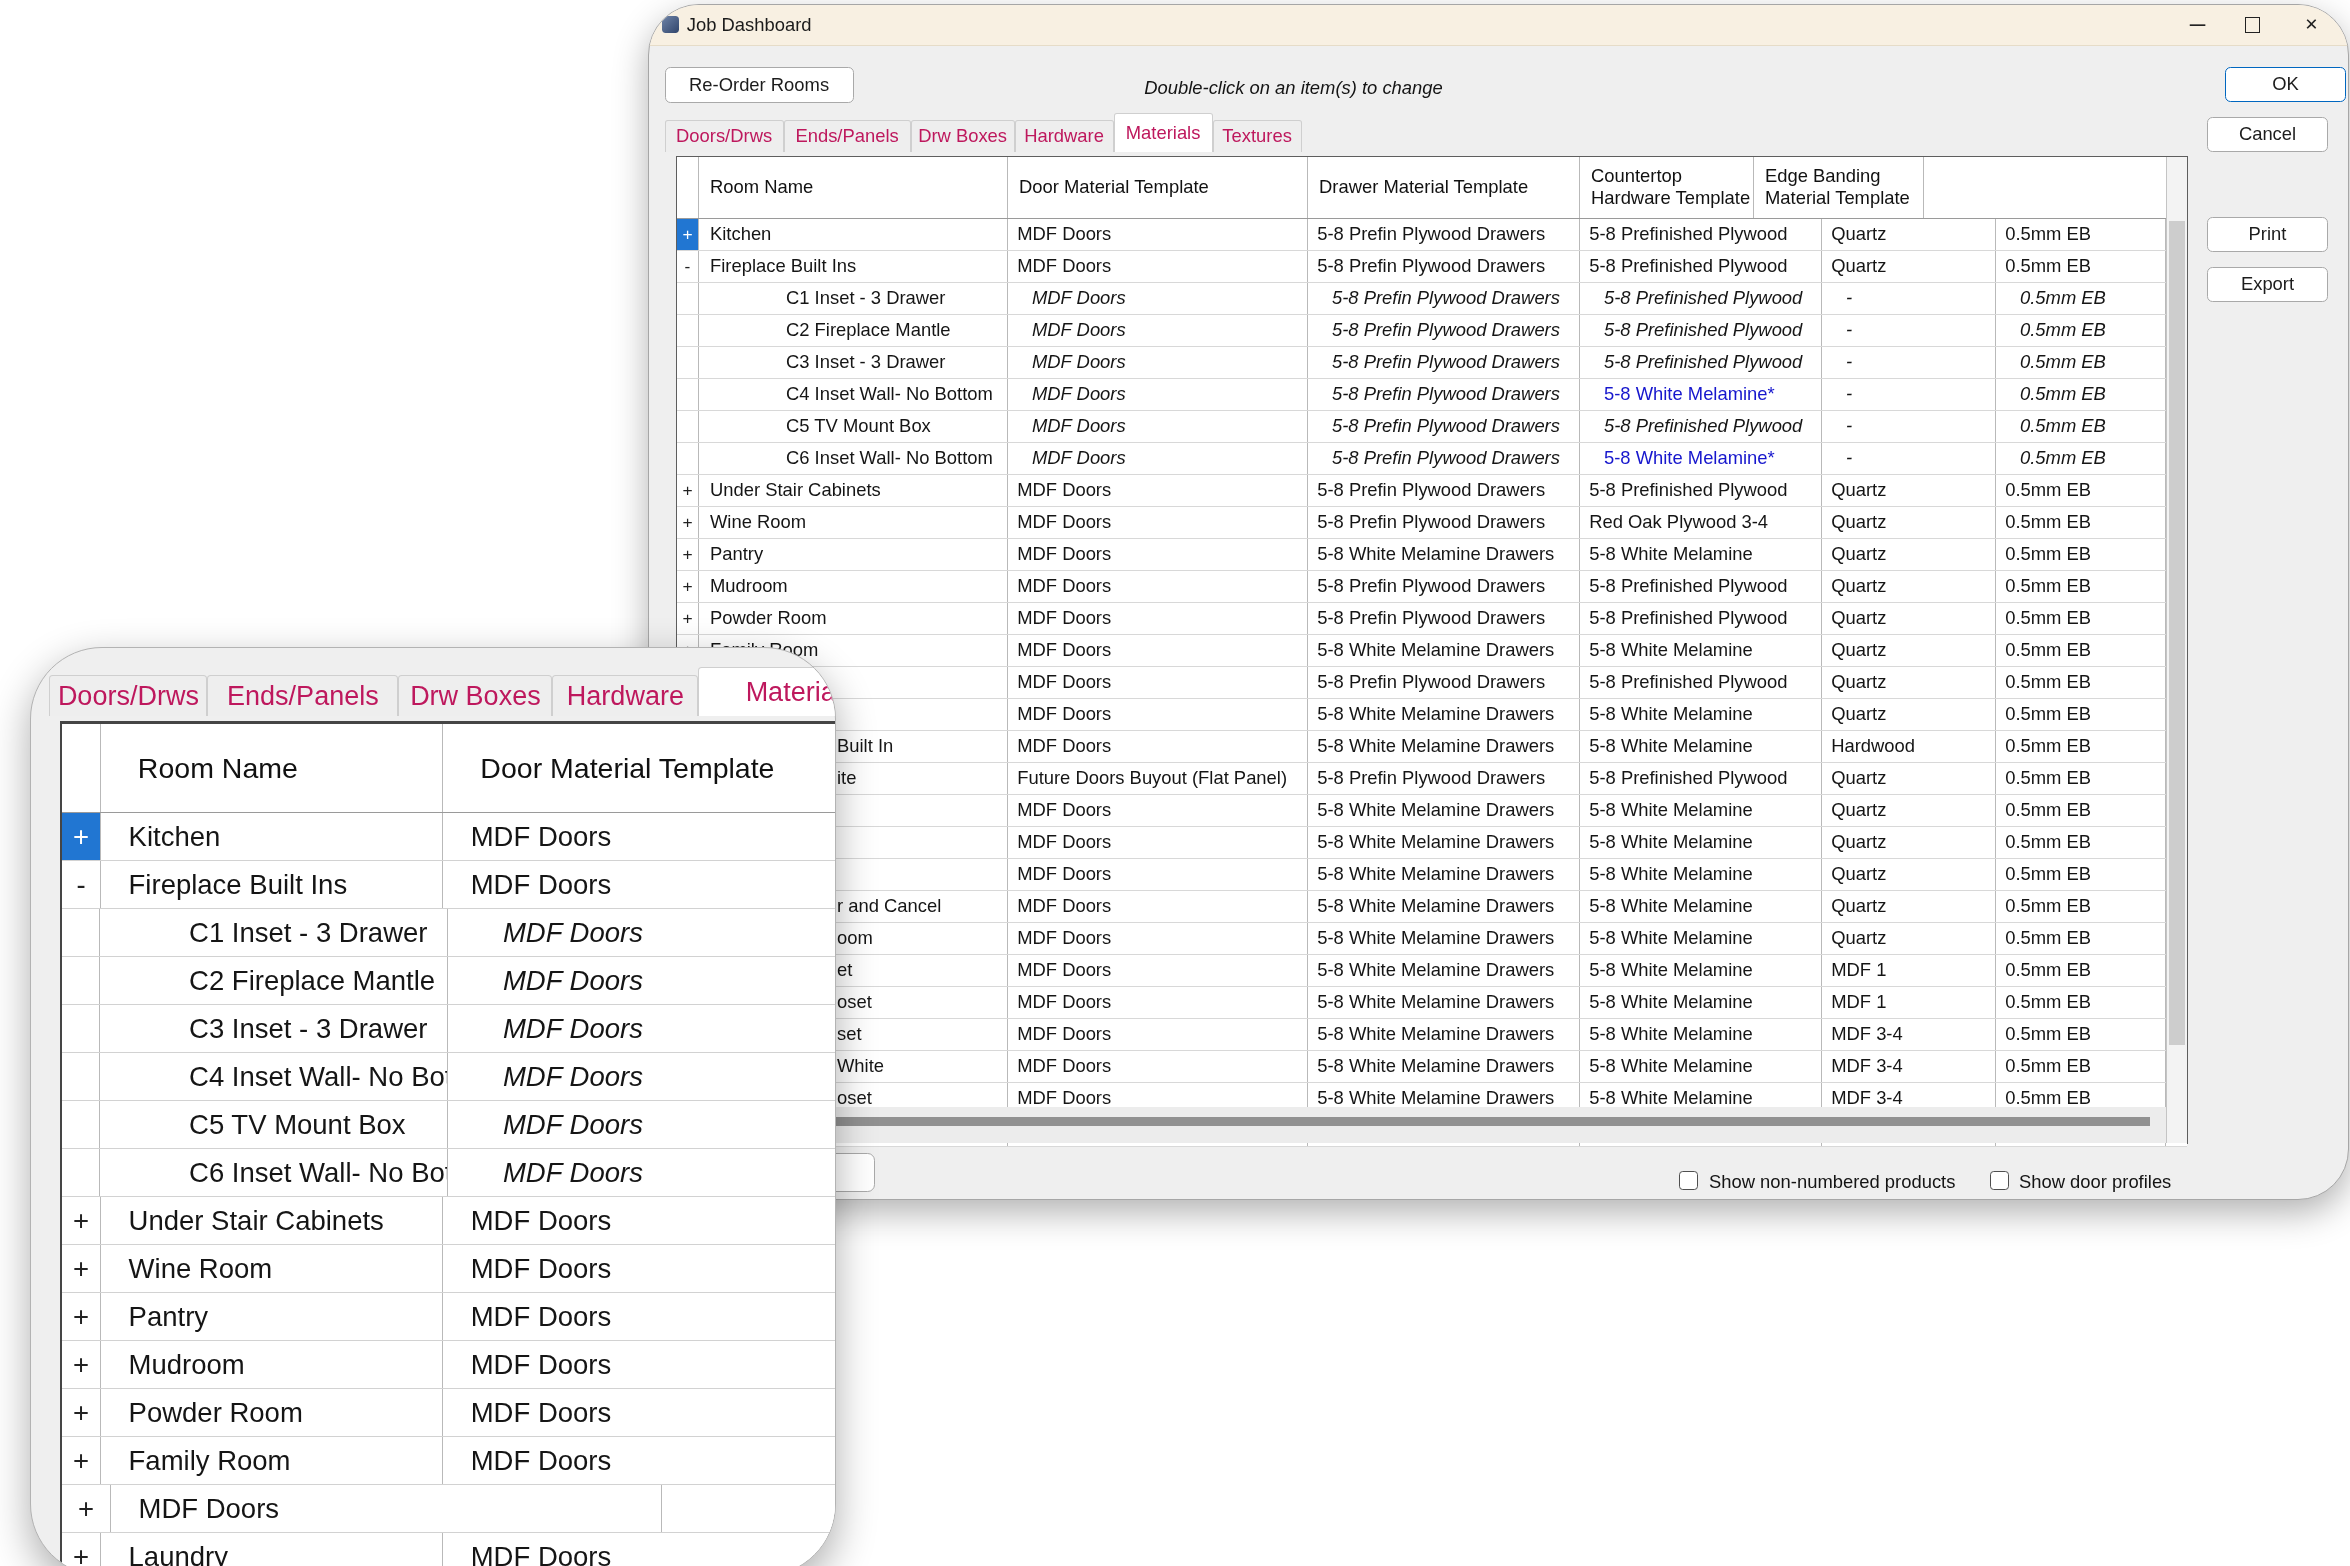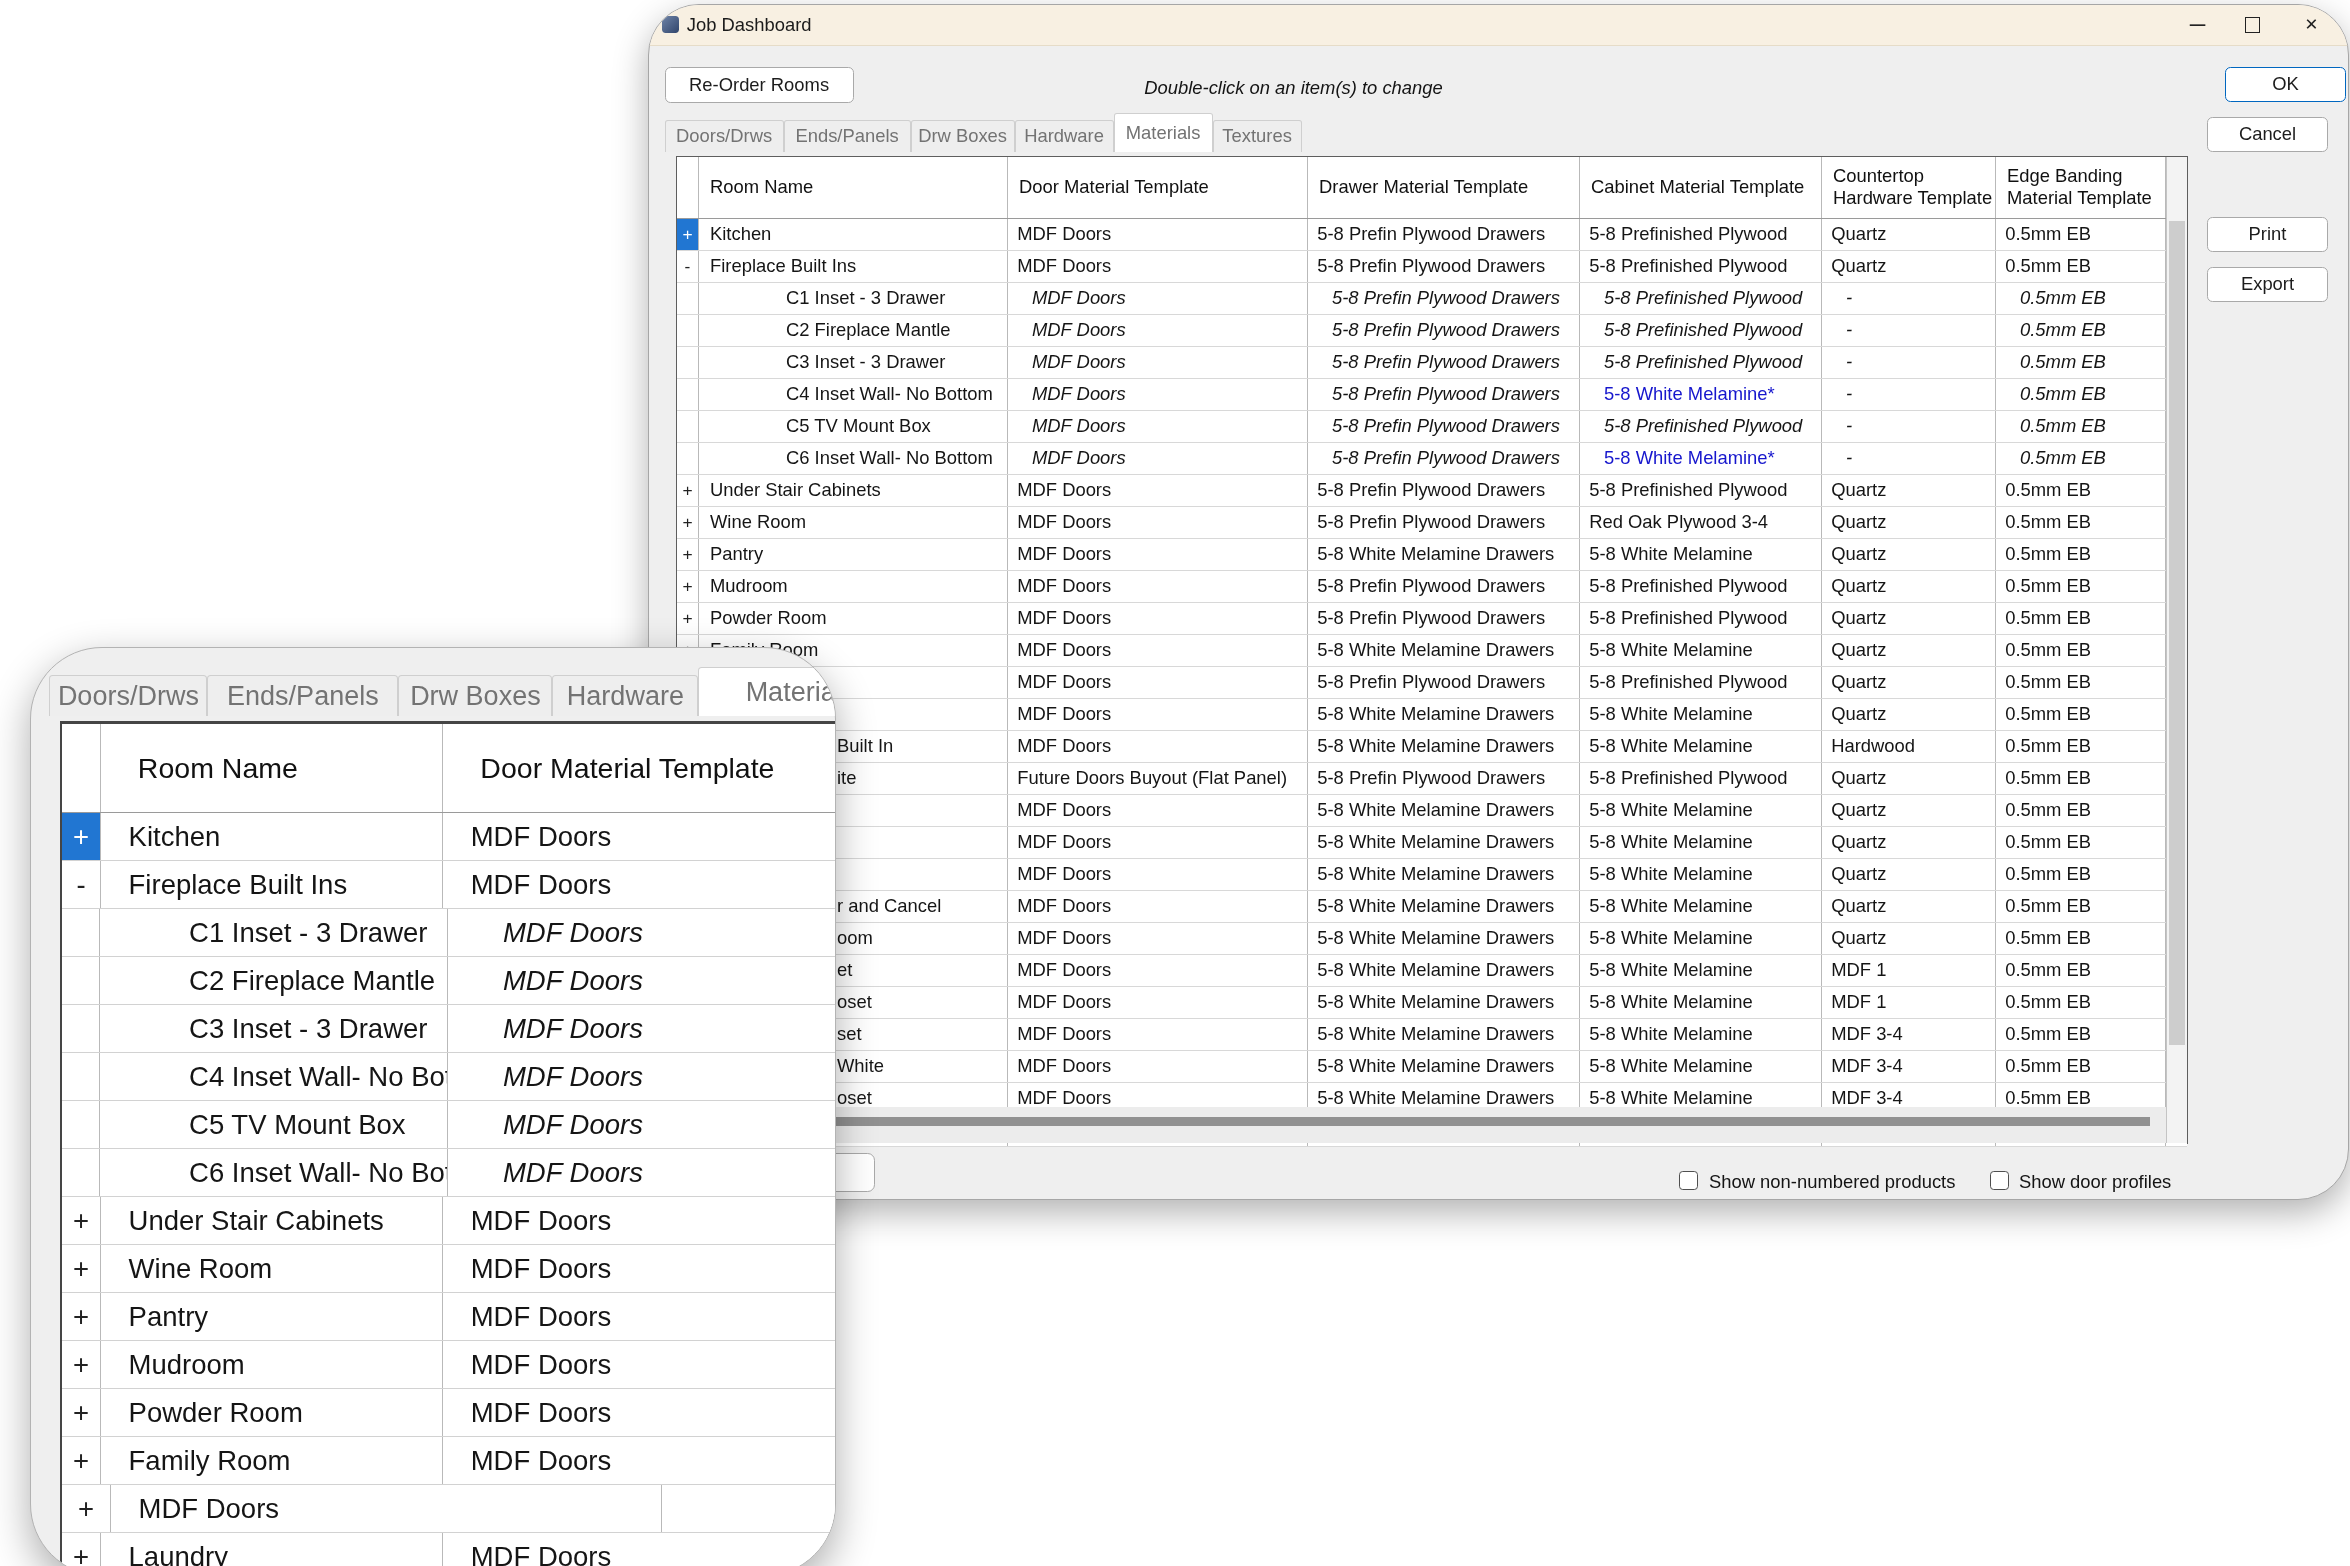--- a/index.html
+++ b/index.html
@@ -30,21 +30,21 @@
     font-size:18.4px;font-style:italic;color:#141414;}
   #ok-btn{left:1576px;top:62px;width:119px;height:33px;border:1.8px solid #0067c0;}
   #cancel-btn{left:1558px;top:112px;width:119px;height:33px;}
   #print-btn{left:1558px;top:212px;width:119px;height:33px;}
   #export-btn{left:1558px;top:262px;width:119px;height:33px;}
 
   
   .tabstrip{position:absolute;display:flex;align-items:flex-end;}
   #main-tabs{left:15.6px;top:108px;height:39px;}
   .tab{background:#eeeeee;border:0.9px solid #cfcfcf;border-bottom:none;height:31px;
-    display:flex;align-items:center;justify-content:center;font-size:18.4px;color:#737373;
+    display:flex;align-items:center;justify-content:center;font-size:18.4px;color:#be185d;
     border-radius:2.8px 2.8px 0 0;margin-top:16px;}
   .tab.active{background:#ffffff;height:38px;z-index:2;}
 
   
   #main-table{position:absolute;left:27px;top:151px;width:1512px;height:988px;
     background:#ffffff;border:1.8px solid #5e5e5e;box-sizing:border-box;}
   .gh{display:flex;height:61px;border-bottom:0.9px solid #9a9a9a;background:#fff;}
   .gh .hcell{display:flex;align-items:center;font-size:18.4px;line-height:1.22;color:#111;
     border-right:0.9px solid #b9b9b9;box-sizing:border-box;padding-left:11px;}
   .grid-row{display:flex;height:31px;border-bottom:0.9px solid #d8d8d8;background:#fff;}
@@ -121,21 +121,20 @@
         <div class="tab active" style="width: 97px;">Materials</div>
         <div class="tab" style="width: 87px;">Textures</div>
       </div>
 
     <div id="main-table">
       <div class="gh" id="main-header">
           <div class="hcell" style="width: 22px; padding: 0px;"></div>
           <div class="hcell" style="width: 309px;">Room Name</div>
           <div class="hcell" style="width: 300px;">Door Material Template</div>
           <div class="hcell" style="width: 272px;">Drawer Material Template</div>
-          <div class="hcell" style="width: 242px;">Cabinet Material Template</div>
           <div class="hcell" style="width: 174px;">Countertop Hardware Template</div>
           <div class="hcell" style="width: 170px;">Edge Banding Material Template</div>
         </div>
       <div id="main-rows">
           <div class="grid-row">
             <div class="cell exp sel" style="width: 22px;">+</div>
             <div class="cell name" style="width: 309px;">Kitchen</div>
             <div class="cell" style="width: 300px;">MDF Doors</div>
             <div class="cell" style="width: 272px;">5-8 Prefin Plywood Drawers</div>
             <div class="cell" style="width: 242px;">5-8 Prefinished Plywood</div>

